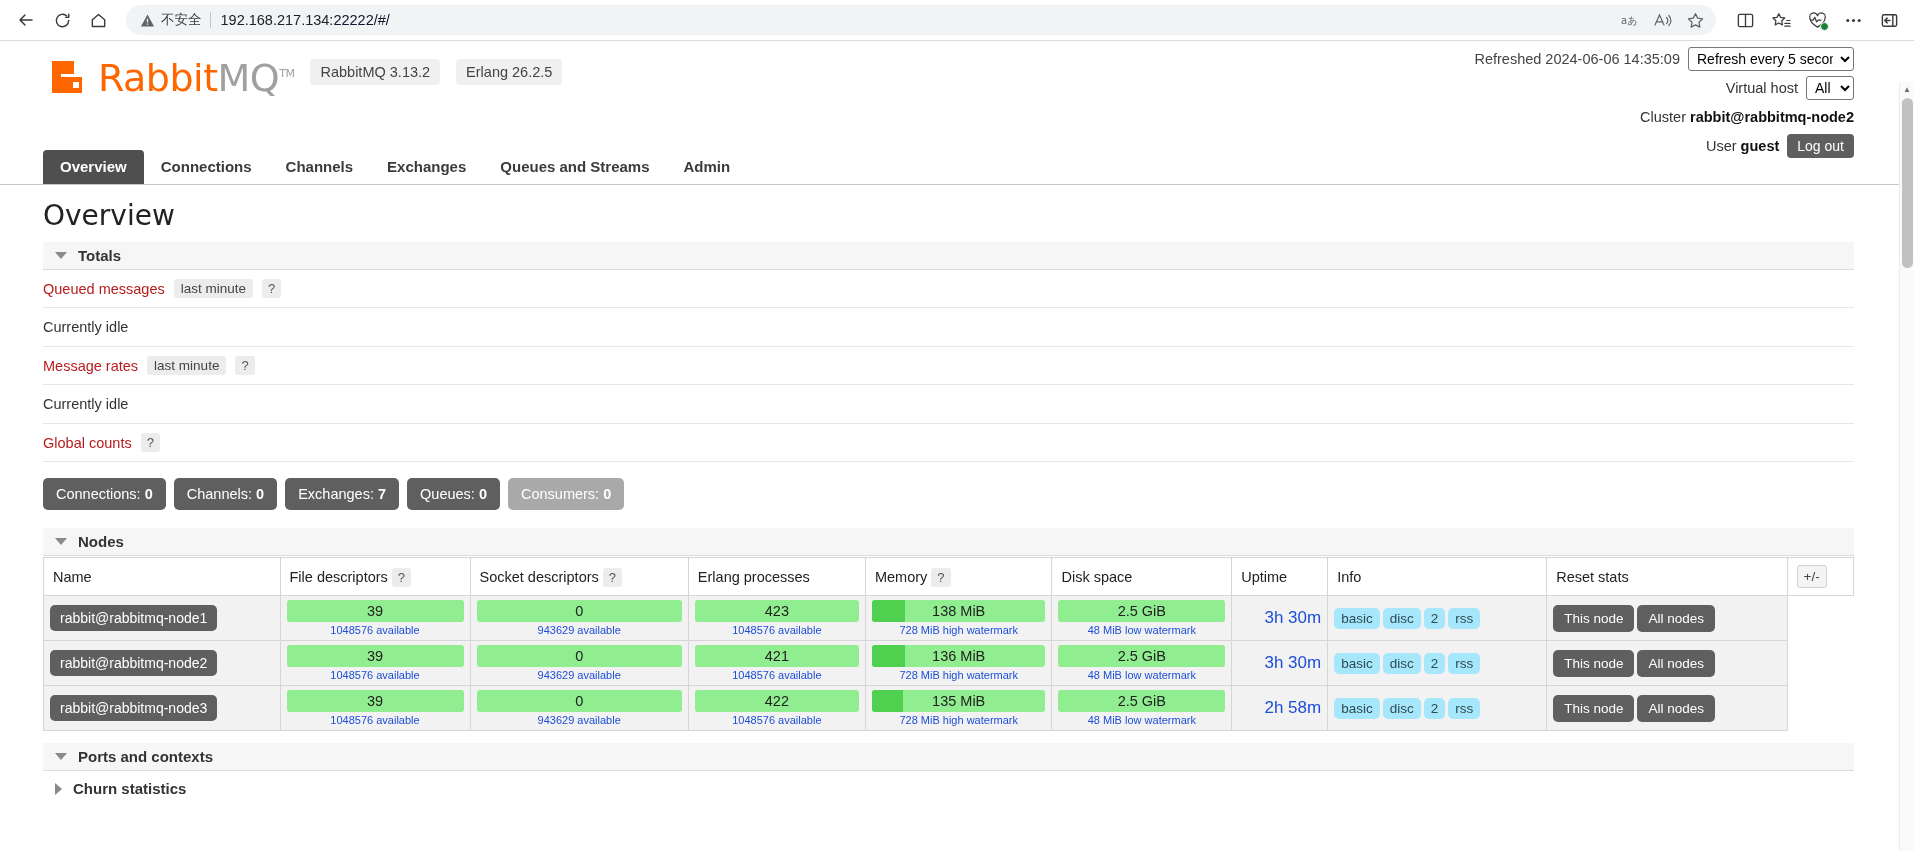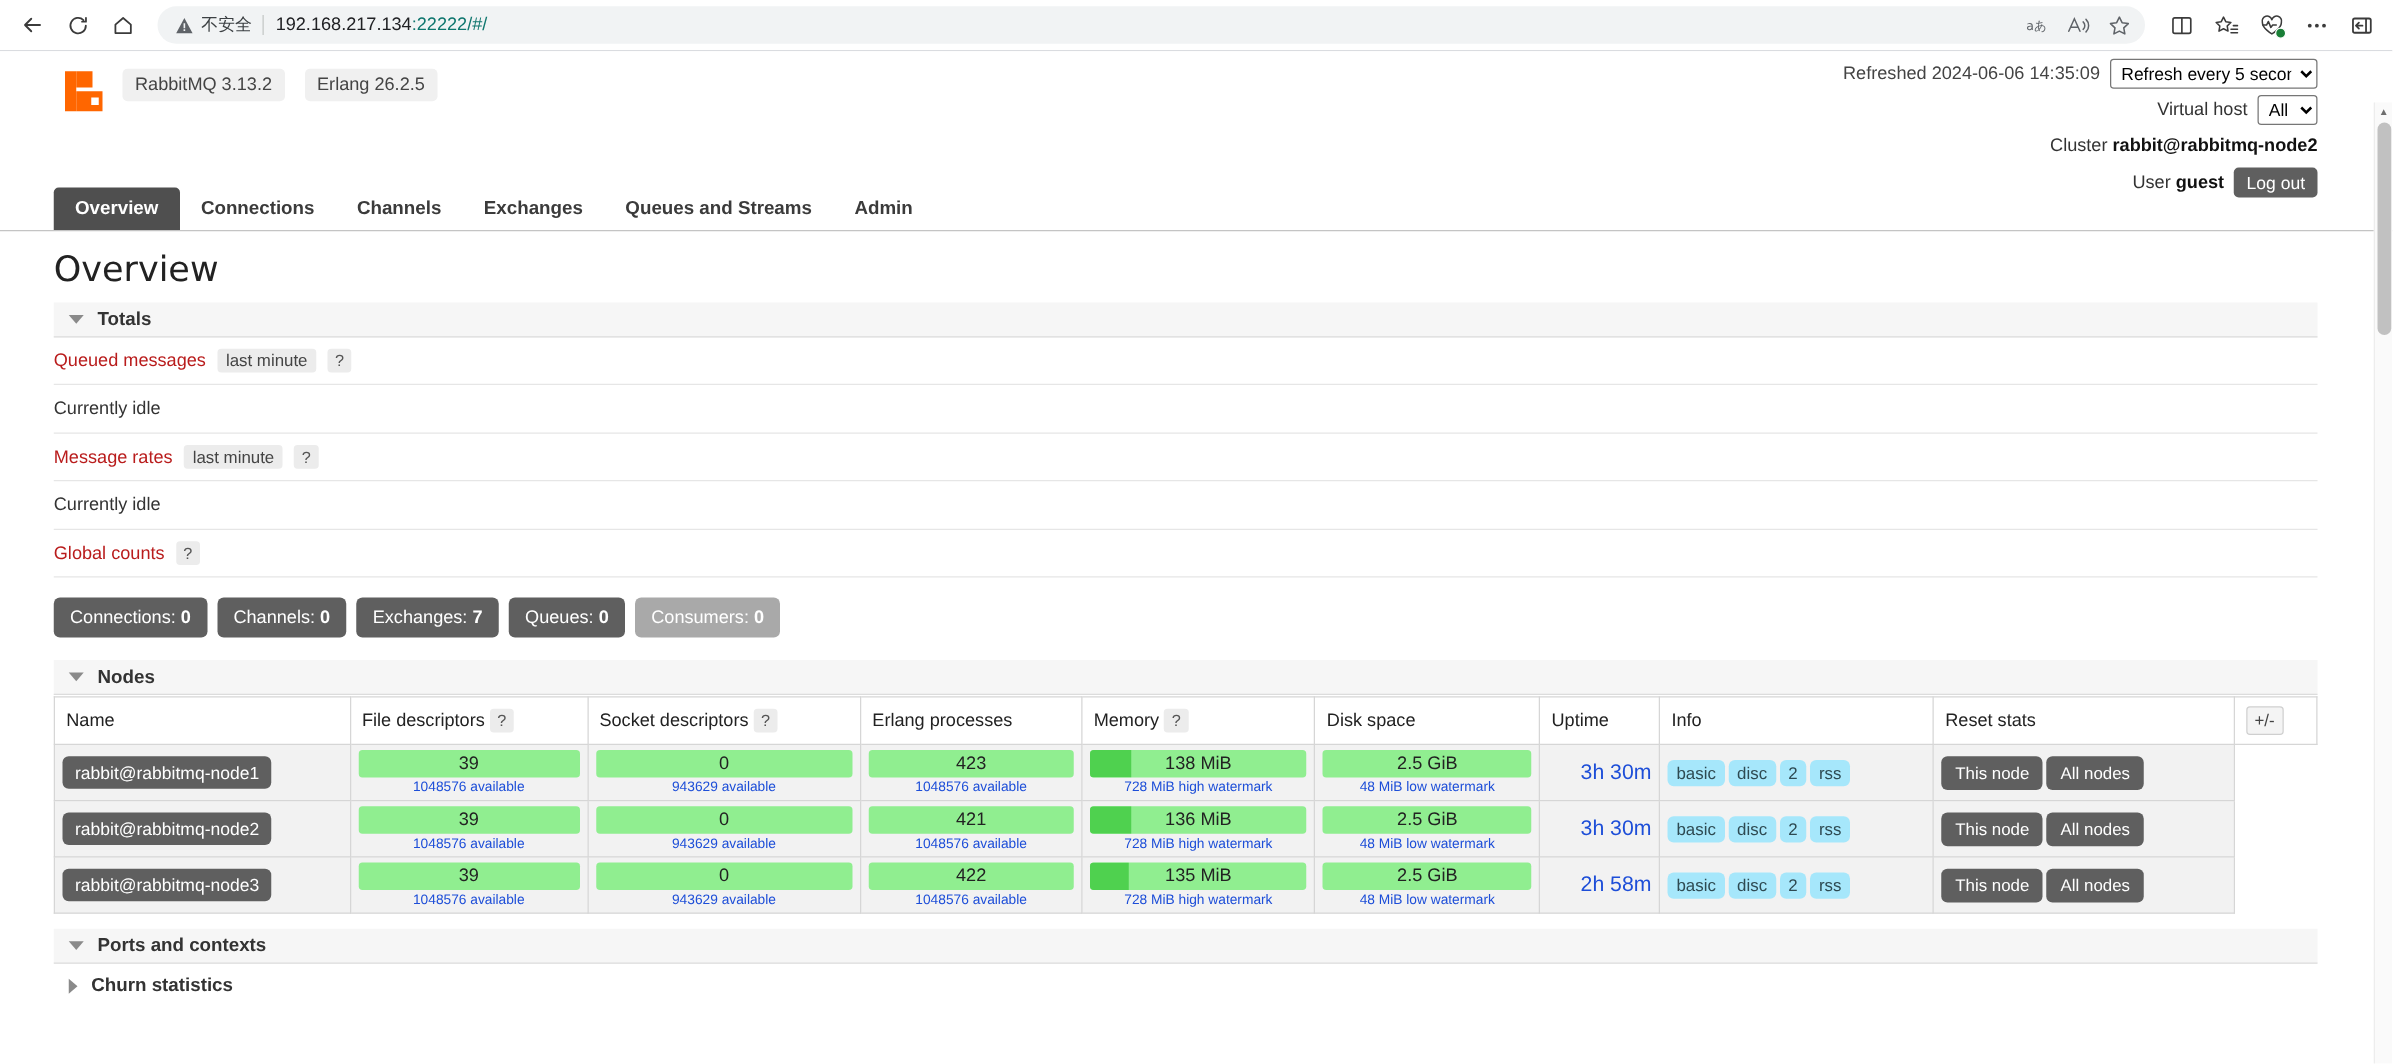--- a/index.html
+++ b/index.html
@@ -49,21 +49,21 @@
   .omni-sep {
     width: 1px; height: 16px; background: #c4c7c5; margin-right: 10px;
   }
   .url-text {
     font-size: 14.5px;
     color: #202124;
     white-space: nowrap;
     overflow: hidden;
     flex: 1 1 auto;
   }
-  .url-text .dim { color: #0f766e; }
+  .url-text .dim { color: #0f172a; }
   .omni-actions { display: flex; align-items: center; gap: 2px; flex: 0 0 auto; }
   .omni-icon {
     width: 30px; height: 28px;
     display: flex; align-items: center; justify-content: center;
     color: #5f6368; border-radius: 4px;
     font-size: 14px;
   }
   .toolbar-right { display: flex; align-items: center; gap: 2px; flex: 0 0 auto; padding-left: 6px; }
   .tb-icon {
     width: 34px; height: 32px;
@@ -410,20 +410,21 @@
   </div>
 
   <div class="rmq-header">
     <div class="logo-row">
       <div class="logo-mark">
         <span class="bar" style="left:0;top:0;width:9px;height:32px;"></span>
         <span class="bar" style="left:9px;top:0;width:13px;height:13px;"></span>
         <span class="bar" style="left:9px;top:16px;width:21px;height:16px;"></span>
         <span style="position:absolute;left:21px;top:21px;width:6px;height:6px;background:#fff;"></span>
       </div>
+      <div class="logo-text"><span class="rabbit">Rabbit</span><span class="mq">MQ</span><span class="logo-tm">TM</span></div>
       <div class="ver-badge">RabbitMQ 3.13.2</div>
       <div class="ver-badge">Erlang 26.2.5</div>
     </div>
 
     <div class="header-right">
       <div class="hr-line">
         <span class="refreshed-txt">Refreshed 2024-06-06 14:35:09</span>
         <select class="rmq-select refresh-select"><option>Refresh every 5 seconds</option><option>Refresh every 10 seconds</option><option>Refresh every 30 seconds</option><option>Refresh every 60 seconds</option><option>Do not refresh</option></select>
       </div>
       <div class="hr-line">

